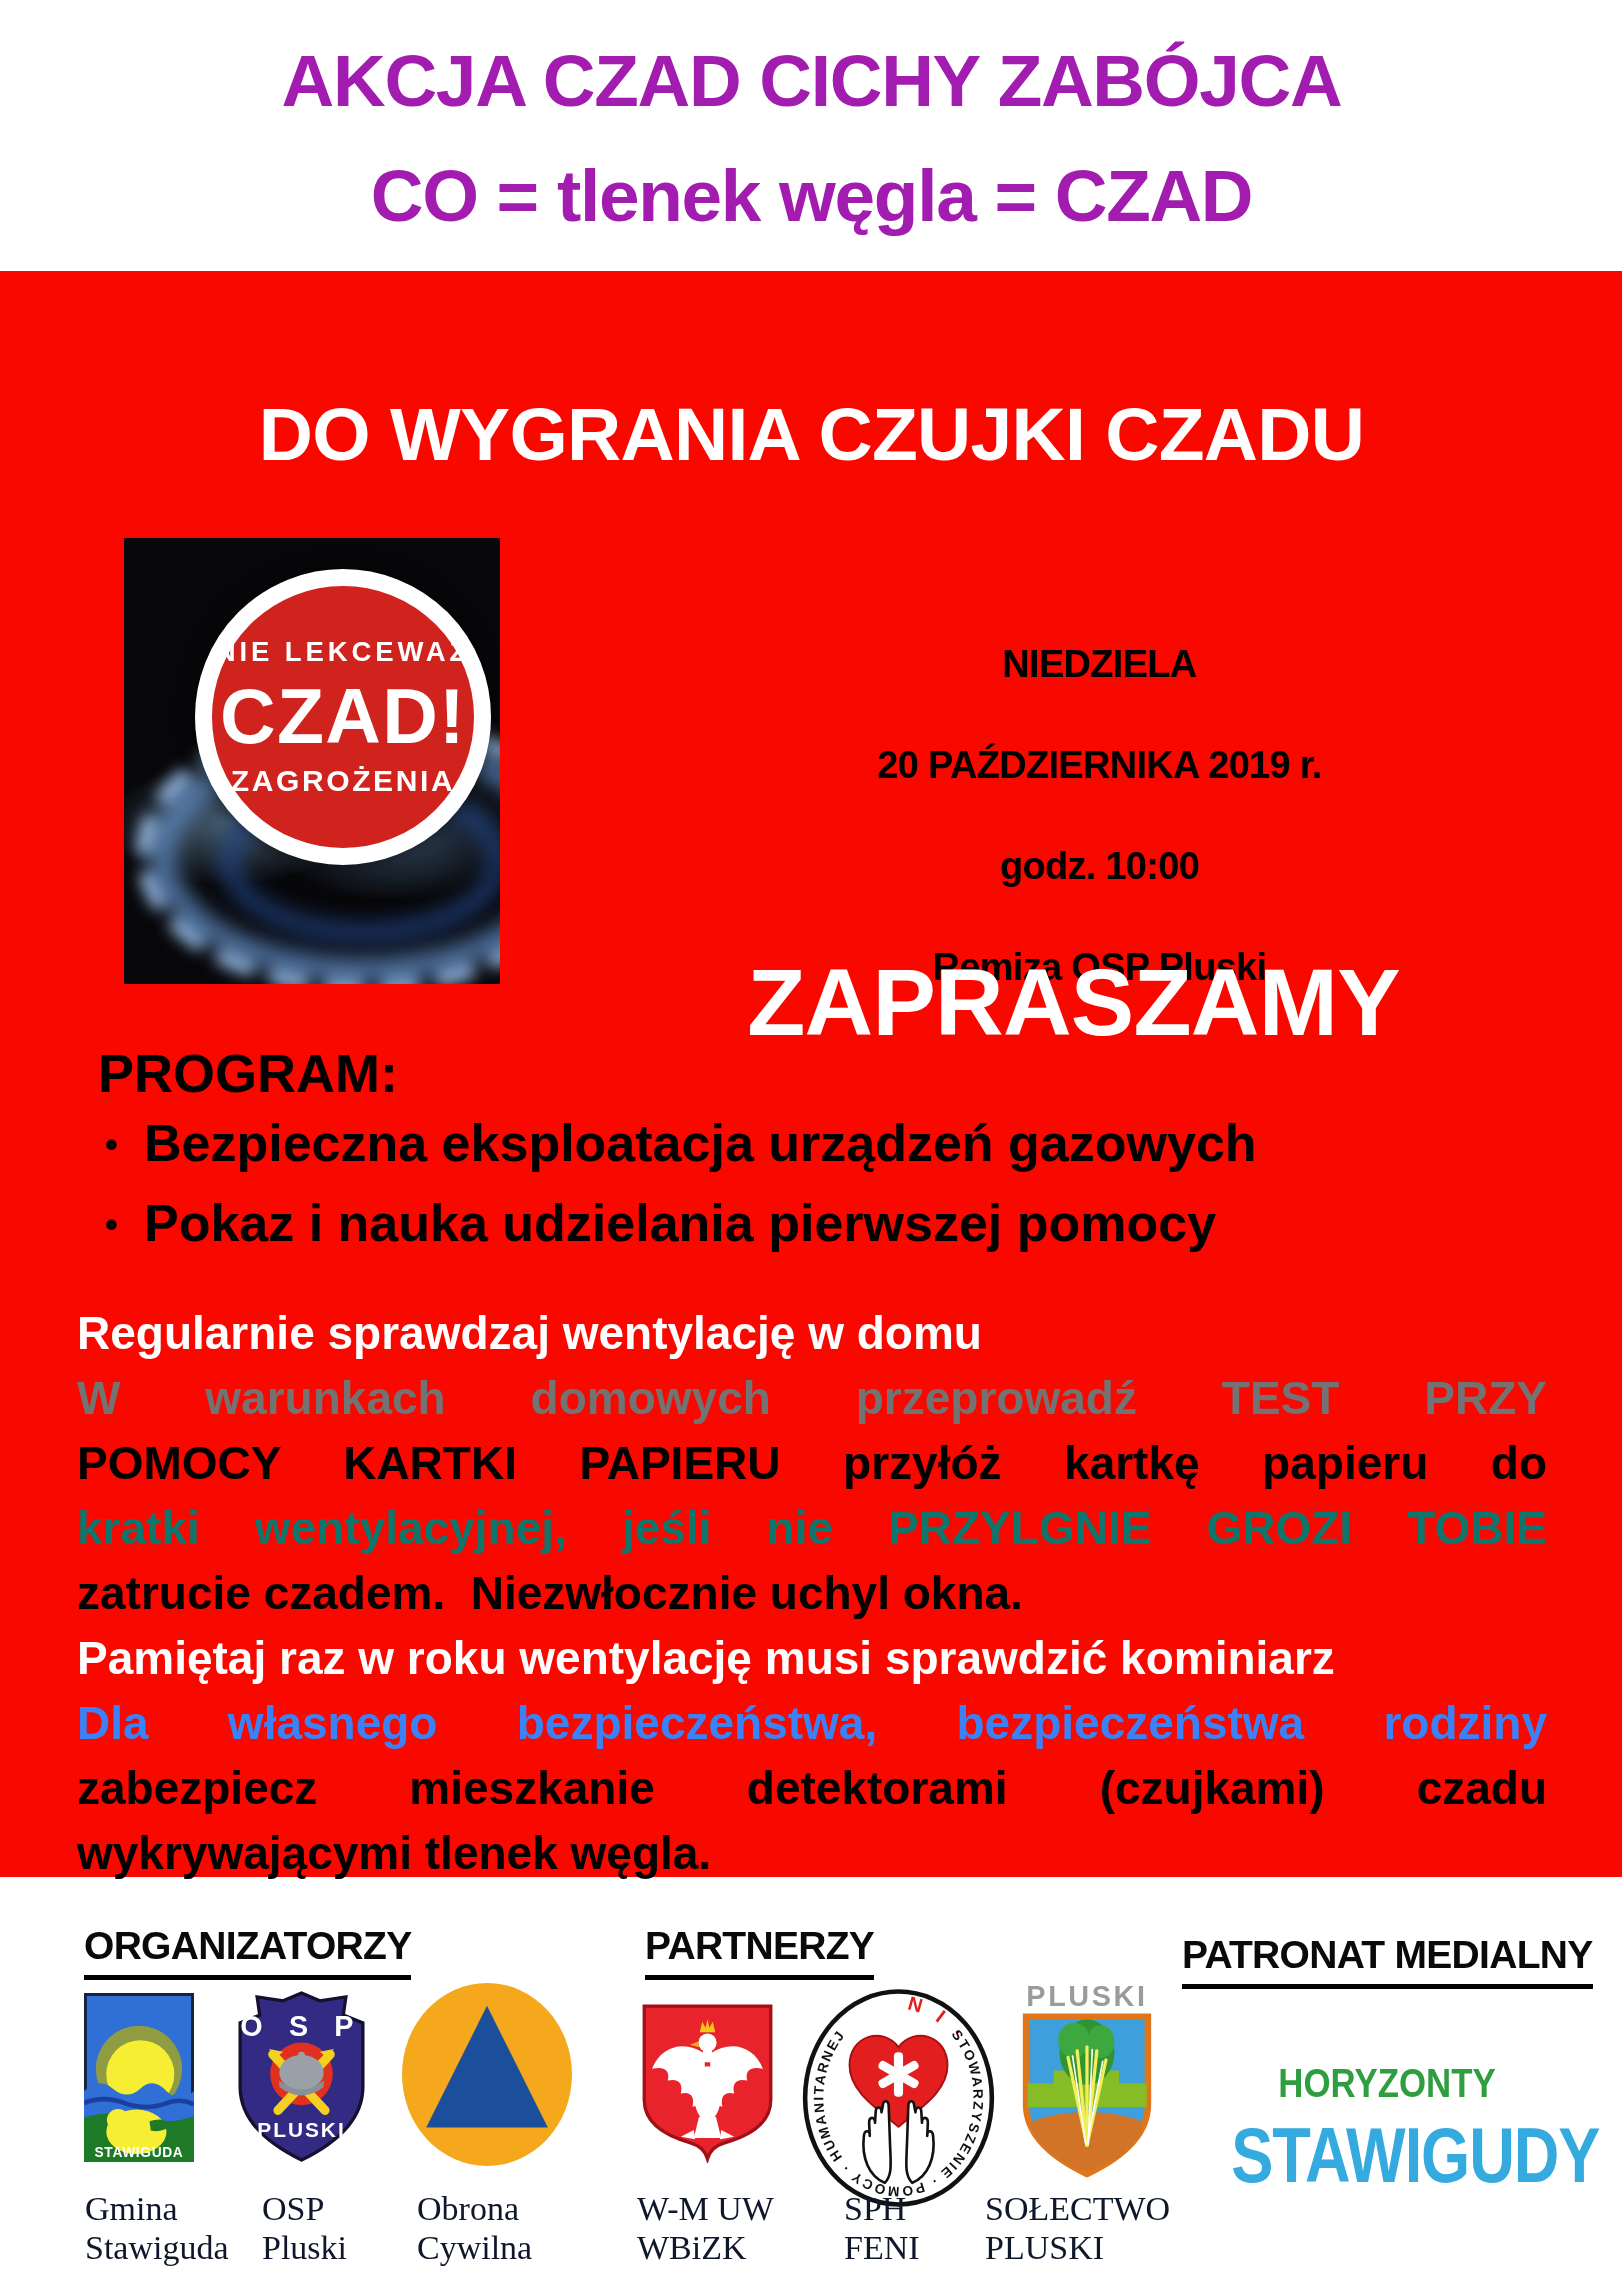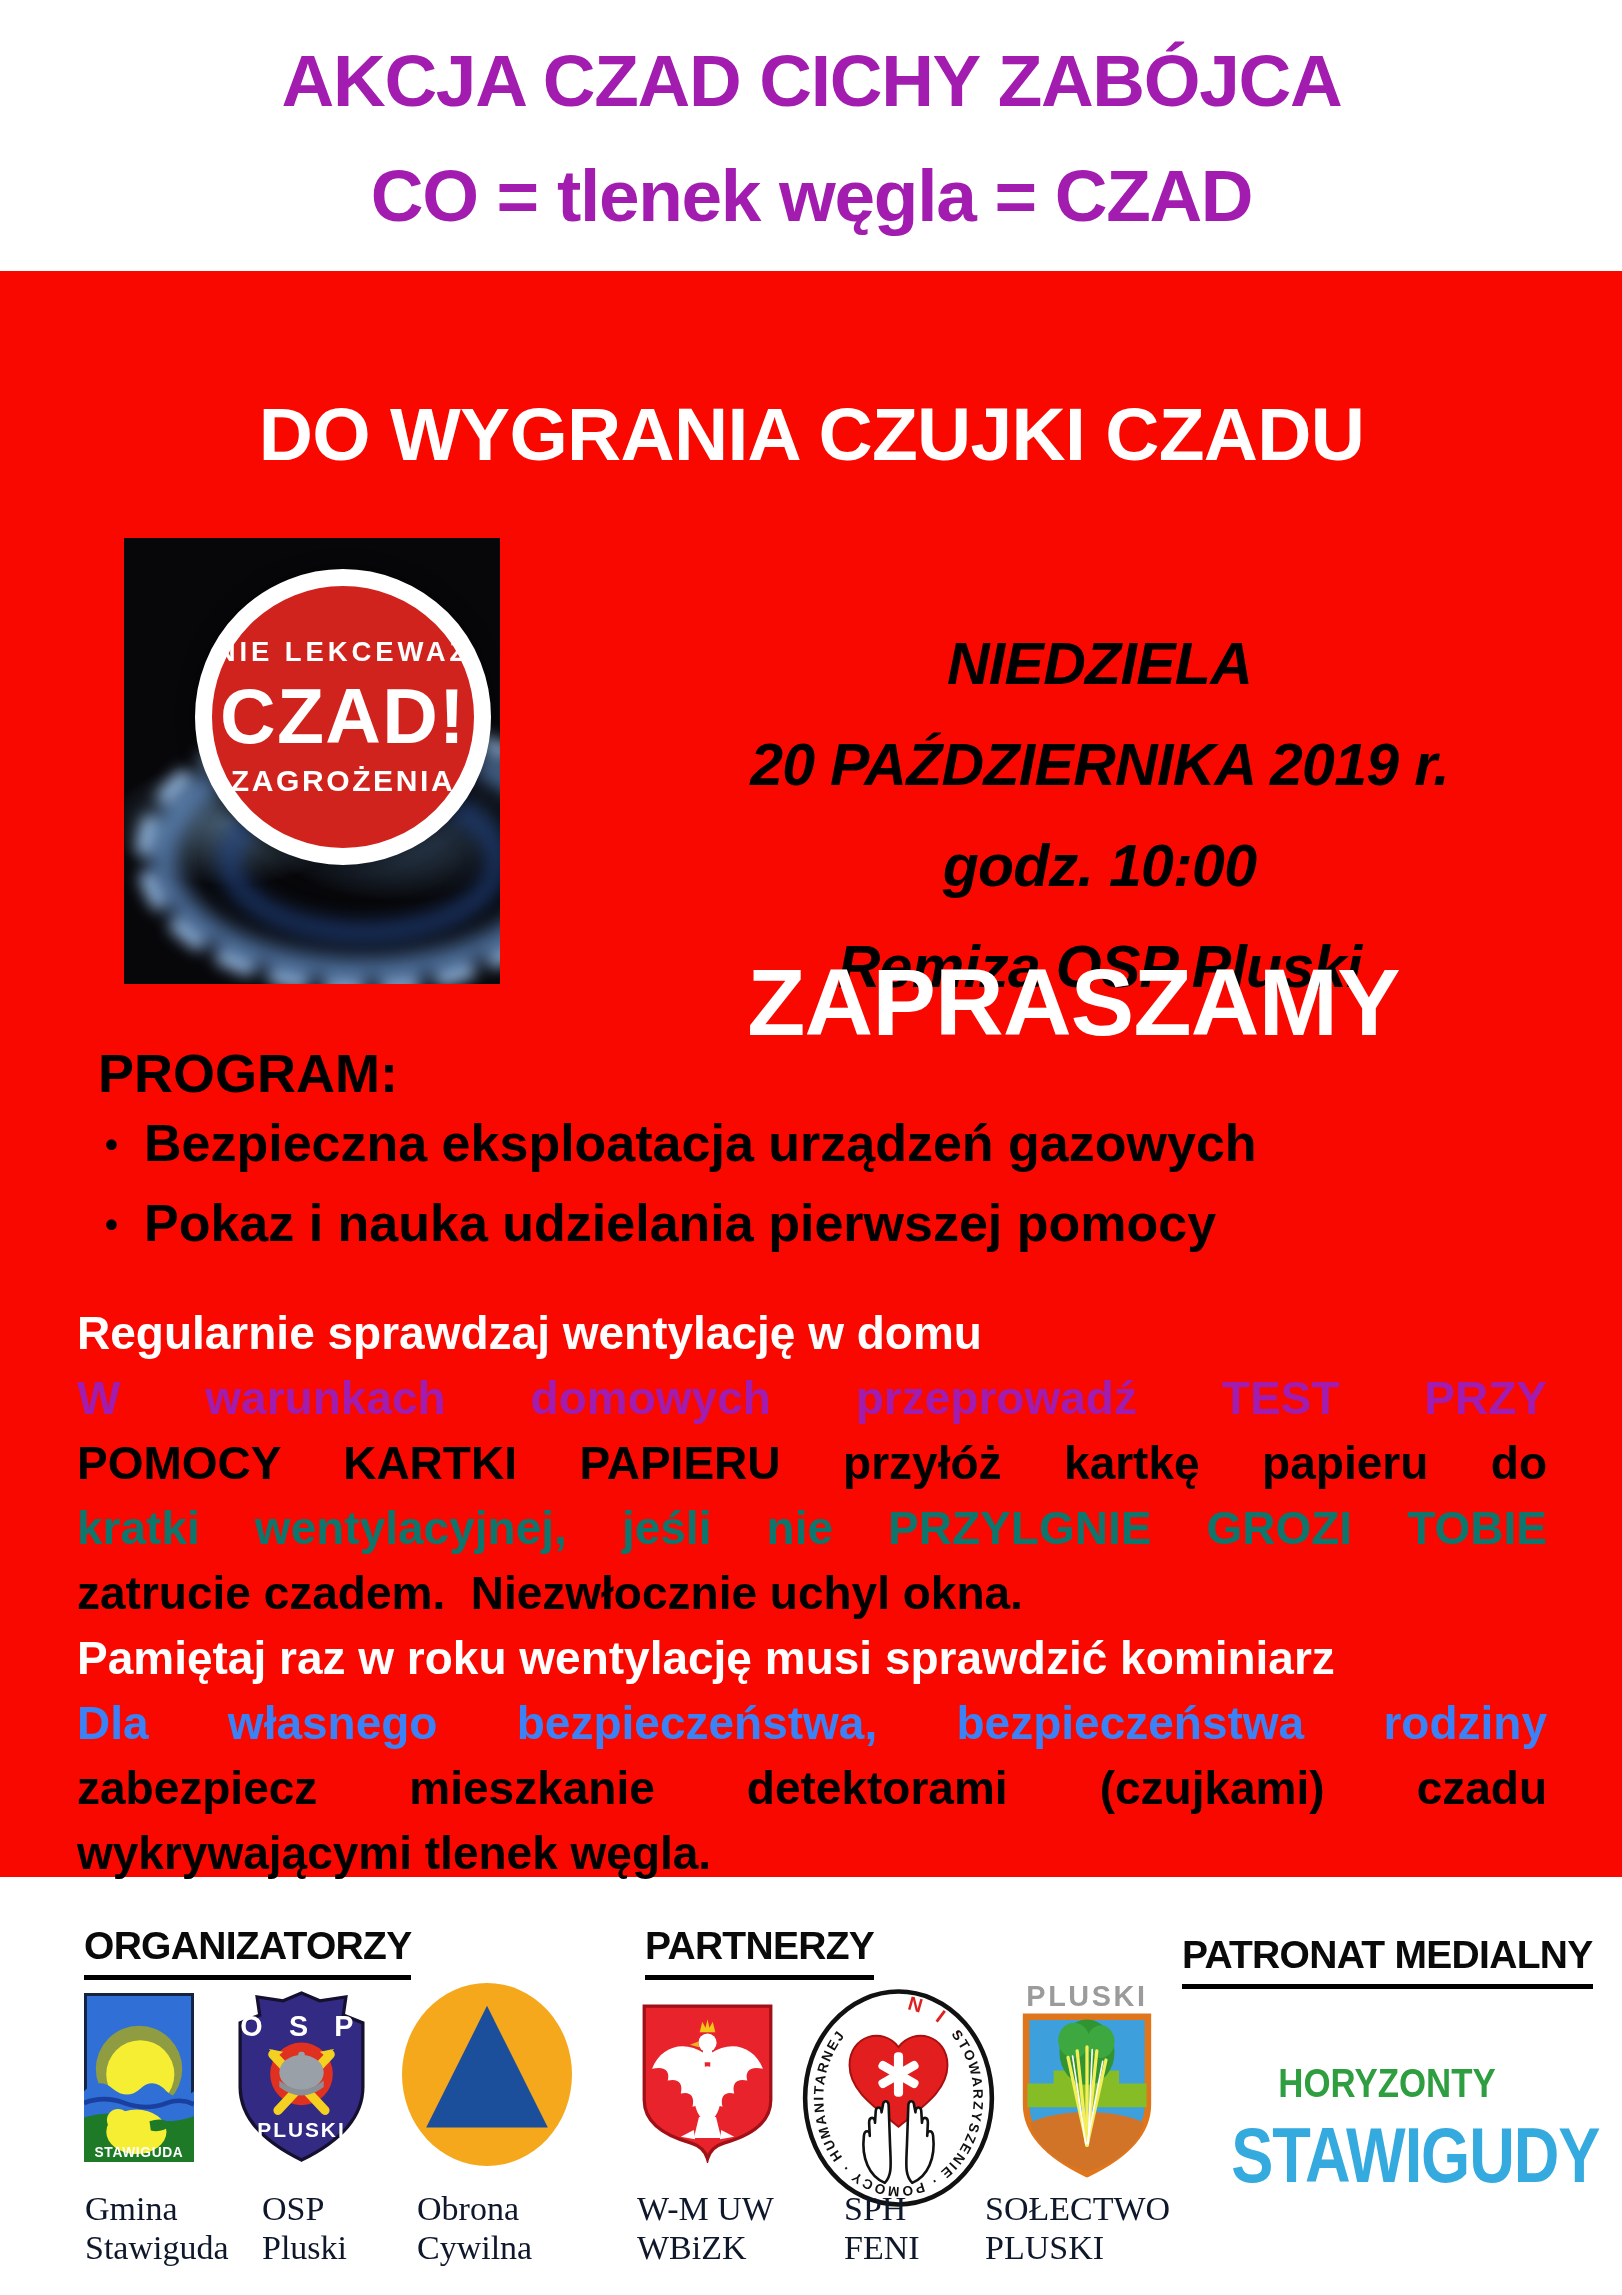--- a/index.html
+++ b/index.html
@@ -27,21 +27,21 @@
   .flame-inner{position:absolute;left:98px;top:243px;width:255px;height:131px;border:14.4px solid #23488c;
       border-radius:50%;filter:blur(10.5px);}
   .badge{position:absolute;left:71px;top:31px;width:262px;height:262px;border-radius:50%;
       background:#d0231e;border:17px solid #ffffff;box-shadow:0 0 17px rgba(0,0,0,.55);
       display:flex;flex-direction:column;align-items:center;justify-content:center;color:#fff;text-align:center;}
   .badge-top{font-size:27.5px;letter-spacing:3.9px;margin-bottom:10.5px;}
   .badge-word{font-size:77px;letter-spacing:1.3px;line-height:1;margin-bottom:9.2px;}
   .badge-bottom{font-size:30px;letter-spacing:2.6px;}
   
   .event{left:589px;top:618px;width:1021px;text-align:center;color:#000;}
-  .event div{height:101px;line-height:92px;font-size:59px;letter-spacing:-0.7px;font-style:italic;}
+  .event div{height:101px;line-height:92px;font-size:38px;letter-spacing:-0.7px;}
   .invite{left:576px;top:948px;width:995px;text-align:center;font-size:95px;color:#ffffff;letter-spacing:-0.7px;}
   
   .program-title{left:98px;top:1042px;font-size:54px;}
   .bullet-row{left:105px;width:1440px;display:flex;gap:26px;font-size:52px;line-height:1.2;}
   .b1{top:1112px;} .b2{top:1192px;}
   .bullet-dot{font-size:37px;padding-top:10.5px;}
   
   .info{left:77px;top:1301px;width:1470px;font-size:46px;}
   .info-line{line-height:65px;white-space:pre-wrap;}
   .just{text-align:justify;text-align-last:justify;}
@@ -91,21 +91,21 @@
     <span class="bullet-dot">•</span>
     <span>Bezpieczna eksploatacja urządzeń gazowych</span>
   </div>
   <div class="abs bullet-row b2">
     <span class="bullet-dot">•</span>
     <span>Pokaz i nauka udzielania pierwszej pomocy</span>
   </div>
 
   <div class="abs info">
     <div class="info-line" style="color: rgb(255, 255, 255);">Regularnie sprawdzaj wentylację w domu</div>
-    <div class="info-line just" style="color: #a21caf;">W warunkach domowych przeprowadź TEST PRZY</div>
+    <div class="info-line just" style="color: #737373;">W warunkach domowych przeprowadź TEST PRZY</div>
     <div class="info-line just" style="color: rgb(0, 0, 0);">POMOCY KARTKI PAPIERU przyłóż kartkę papieru do</div>
     <div class="info-line just" style="color: #0f766e;">kratki wentylacyjnej, jeśli nie PRZYLGNIE GROZI TOBIE</div>
     <div class="info-line" style="color: rgb(0, 0, 0);">zatrucie czadem.  Niezwłocznie uchyl okna.</div>
     <div class="info-line" style="color: rgb(255, 255, 255);">Pamiętaj raz w roku wentylację musi sprawdzić kominiarz</div>
     <div class="info-line just" style="color: #3b82f6;">Dla własnego bezpieczeństwa, bezpieczeństwa rodziny</div>
     <div class="info-line just" style="color: rgb(0, 0, 0);">zabezpiecz mieszkanie detektorami (czujkami) czadu</div>
     <div class="info-line" style="color: rgb(0, 0, 0);">wykrywającymi tlenek węgla.</div>
   </div>
 
   <div class="abs f-head fh1">ORGANIZATORZY</div>

